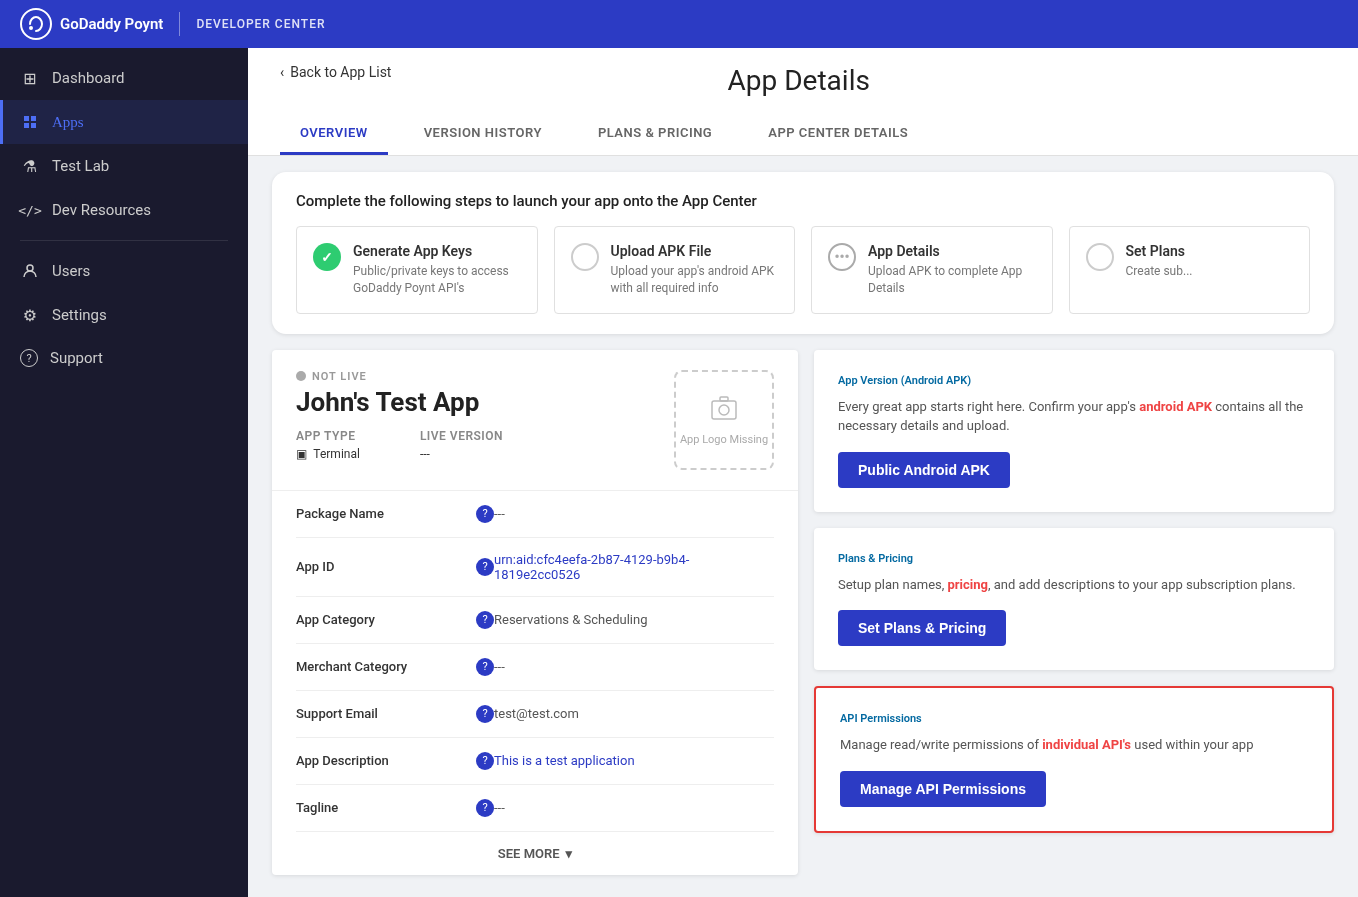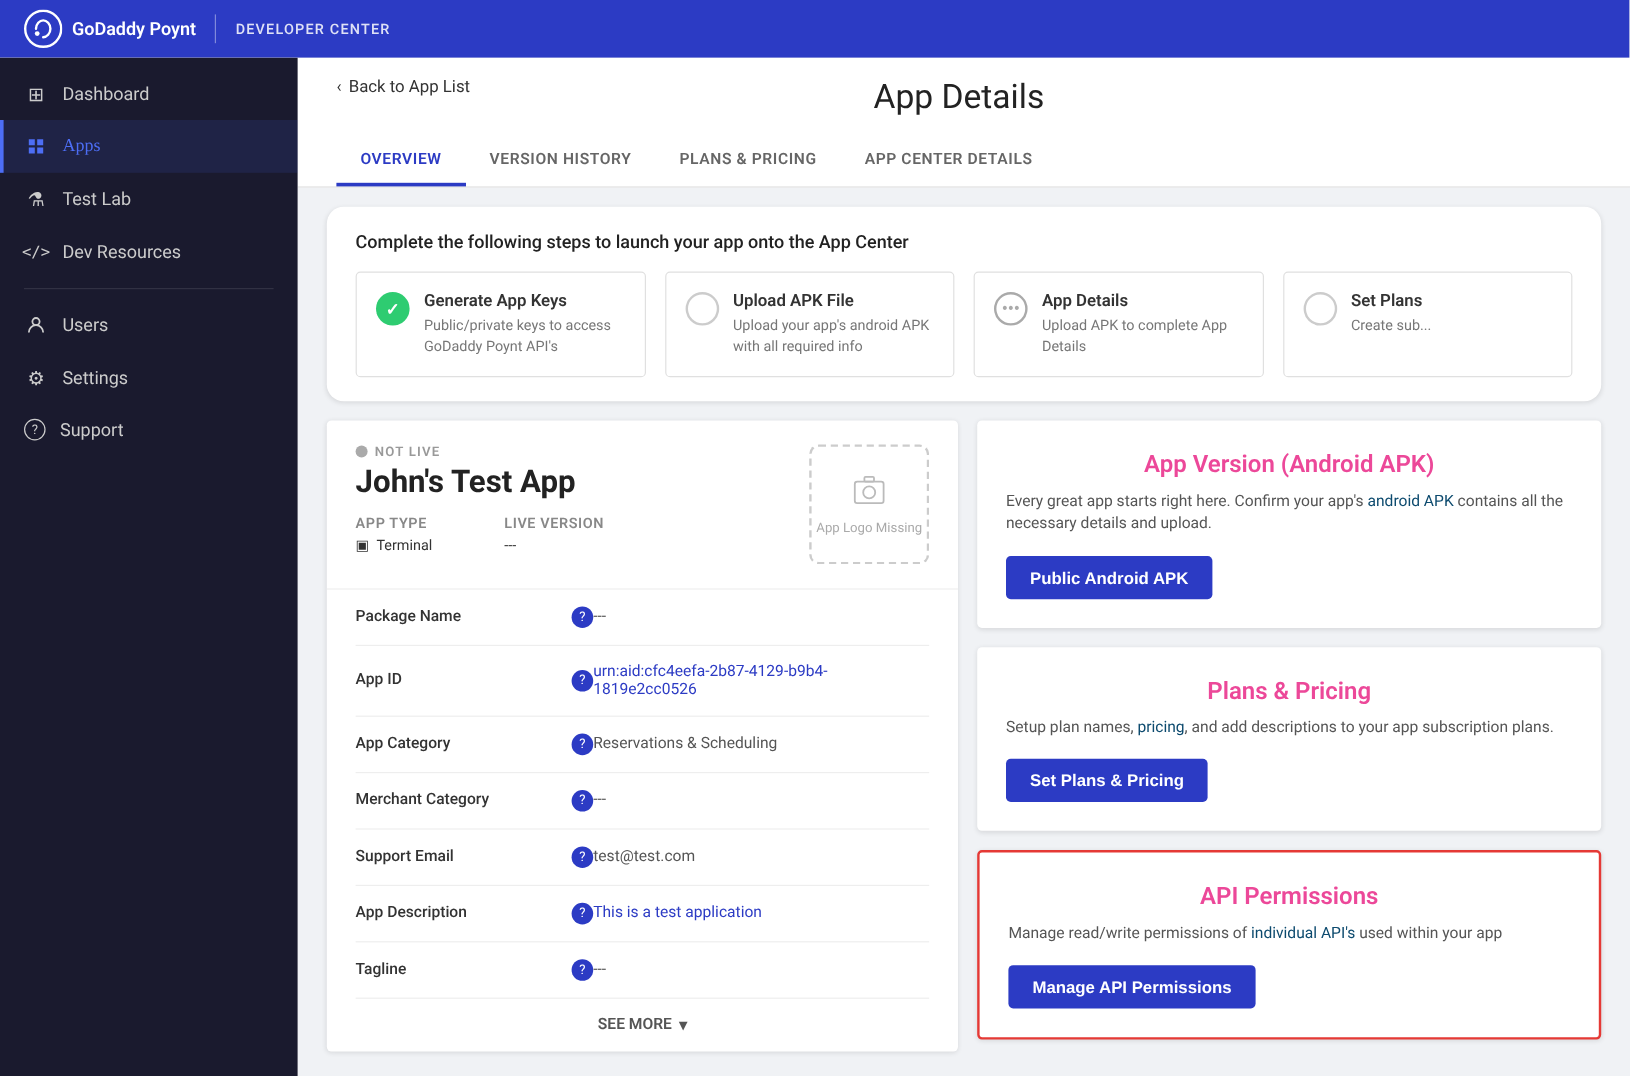--- a/index.html
+++ b/index.html
@@ -118,21 +118,21 @@
     }
     .page-title {
       text-align: center;
       font-size: 28px;
       font-weight: 400;
       color: #222;
       margin-bottom: 16px;
     }
     .tabs {
       display: flex;
-      gap: 0;
+      gap: 16px;
     }
     .tab {
       padding: 12px 20px;
       font-size: 13px;
       font-weight: 600;
       color: #666;
       cursor: pointer;
       border-bottom: 3px solid transparent;
       letter-spacing: 0.5px;
       text-transform: uppercase;
@@ -346,35 +346,35 @@
     .right-card {
       background: white;
       border-radius: 4px;
       box-shadow: 0 1px 4px rgba(0,0,0,0.1);
       padding: 24px;
     }
     .right-card.highlighted {
       border: 2px solid #e53935;
     }
     .right-card-title {
-      font-size: 20px;
-      font-weight: 600;
-      color: #ec4899;
+      font-size: 11px;
+      font-weight: 600;
+      color: #0369a1;
       margin-bottom: 10px;
-      text-align: center;
     }
     .right-card-desc {
       font-size: 13px;
       color: #555;
       line-height: 1.5;
       margin-bottom: 16px;
     }
     .right-card-desc a {
-      color: #0c4a6e;
+      color: #ef4444;
       text-decoration: none;
+      font-weight: bold;
     }
     .btn-primary {
       background: #2c3bc4;
       color: white;
       border: none;
       padding: 10px 20px;
       border-radius: 4px;
       font-size: 14px;
       font-weight: 600;
       cursor: pointer;

